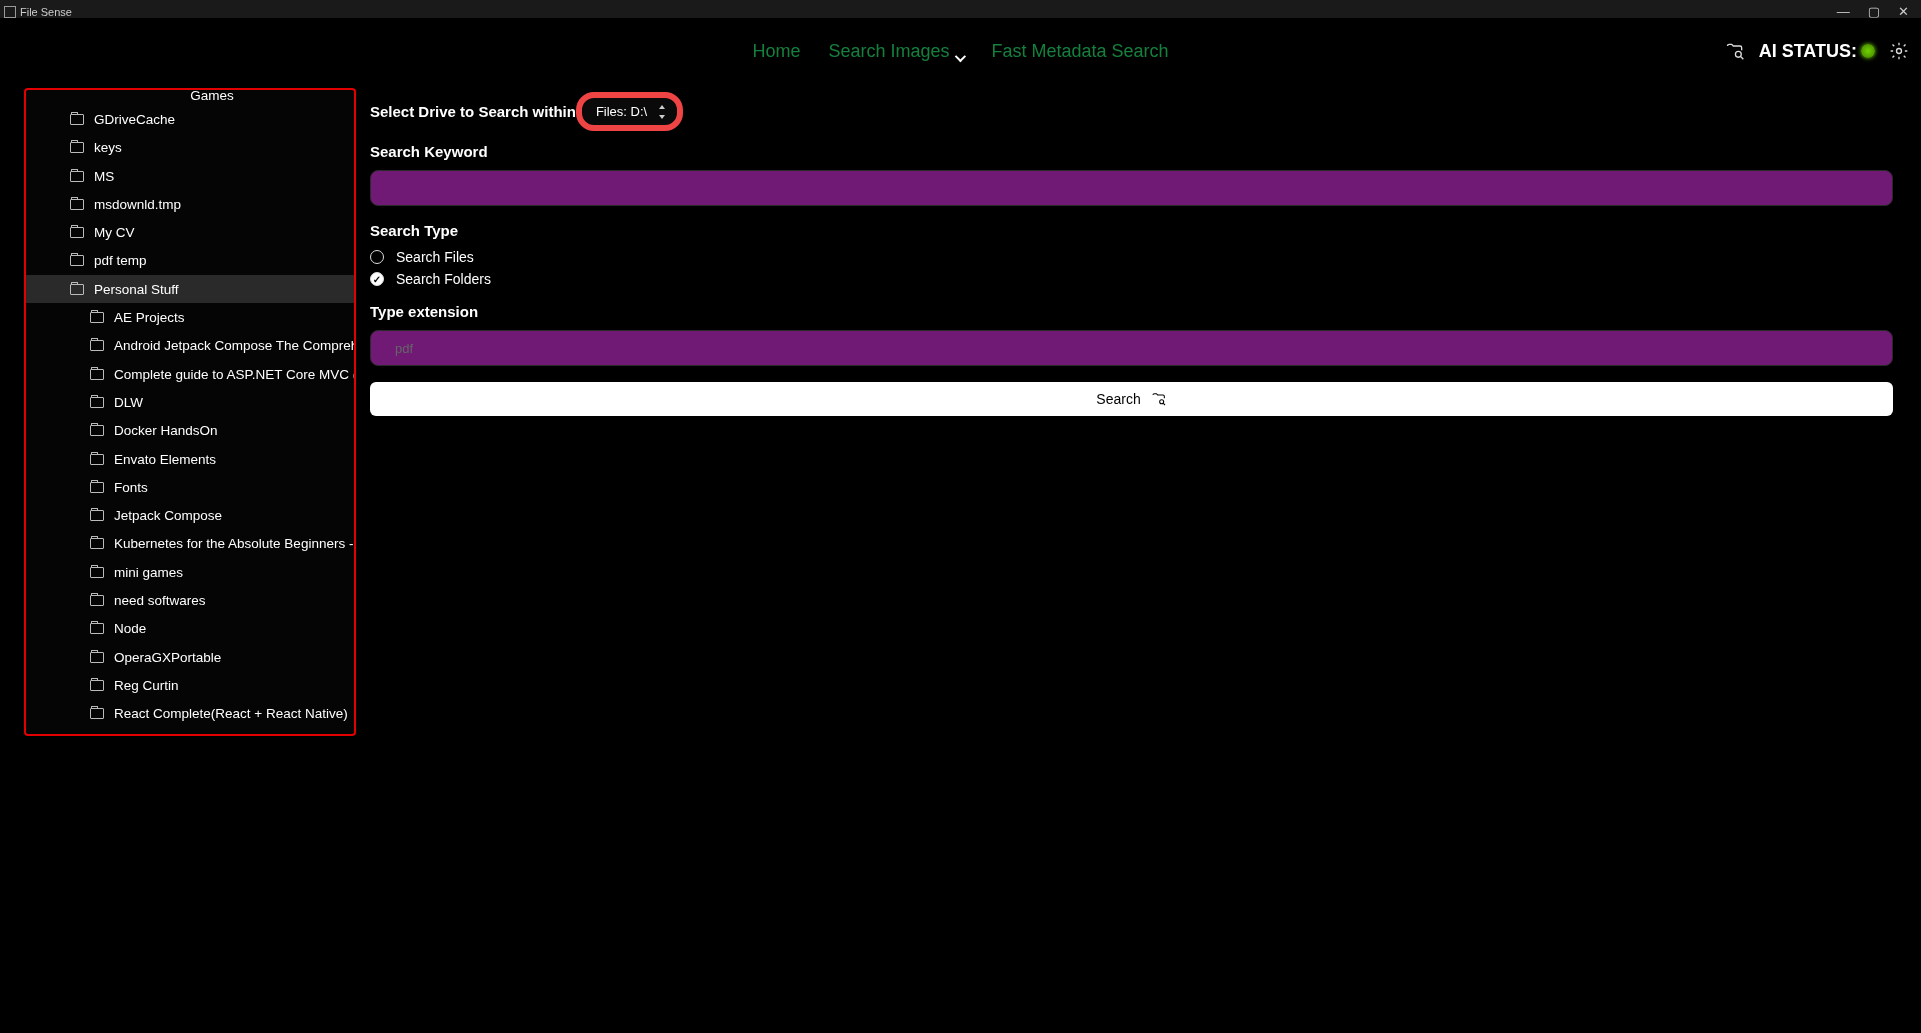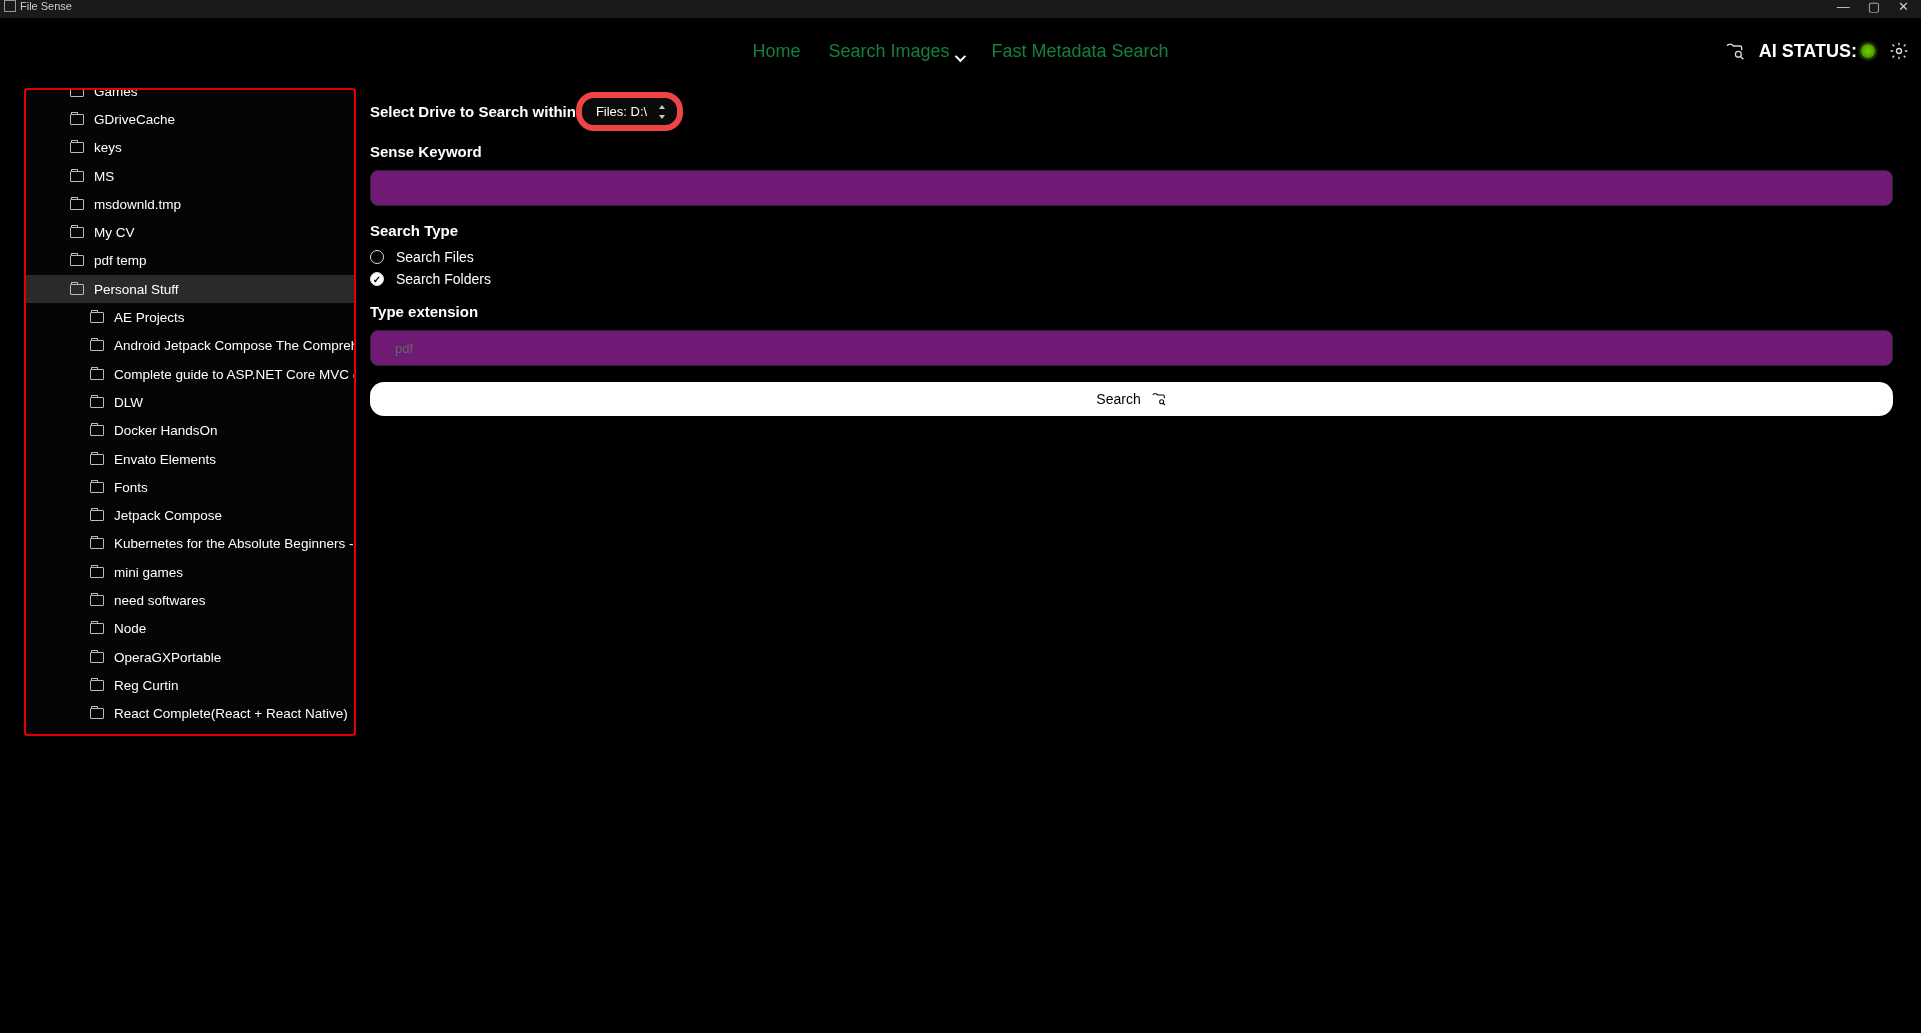--- a/index.html
+++ b/index.html
@@ -9,21 +9,21 @@
   font-family: "Segoe UI", Arial, sans-serif;
   font-size: 14px;
   width: 1921px;
   height: 1033px;
   overflow: hidden;
 }
 .titlebar {
   height: 18px;
   background: #1a1a1a;
   display: flex;
-  align-items: flex-start;
+  align-items: flex-end;
   justify-content: space-between;
   padding: 0 4px;
   font-size: 11px;
   color: #ccc;
 }
 .titlebar-left { display: flex; align-items: center; gap: 4px; }
 .app-icon { width: 12px; height: 12px; border: 1px solid #999; display: inline-block; }
 .window-controls { display: flex; gap: 18px; padding-right: 8px; }
 .window-controls span { cursor: pointer; font-size: 13px; line-height: 1; }
 .header {
@@ -87,21 +87,21 @@
   display: flex;
   align-items: center;
   height: 28.3px;
   padding-left: 44px;
   cursor: pointer;
   white-space: nowrap;
   overflow: hidden;
   font-size: 13.5px;
 }
 .tree-item.child { padding-left: 64px; }
-.tree-item.cut { margin-top: -13px; }
+.tree-item.cut { margin-top: -13px; flex-direction: column; }
 .tree-item.hovered { background: #2a2a2a; }
 .folder-icon {
   width: 14px; height: 11px;
   border: 1.2px solid #bbb;
   border-radius: 1px;
   margin-right: 10px;
   flex-shrink: 0;
   position: relative;
 }
 .folder-icon::before {
@@ -174,21 +174,21 @@
   font-size: 10px;
   font-weight: bold;
 }
 .radio-label { font-size: 14px; }
 .search-btn {
   width: 100%;
   height: 34px;
   background: #fff;
   color: #000;
   border: none;
-  border-radius: 14px;
+  border-radius: 6px;
   font-size: 14px;
   font-weight: 500;
   display: flex;
   align-items: center;
   justify-content: center;
   gap: 10px;
   cursor: pointer;
   margin-top: 8px;
 }
 .search-btn svg { width: 16px; height: 16px; stroke: #000; fill: none; stroke-width: 1.6; }
@@ -339,21 +339,21 @@
   <div class="content">
     <div class="row">
       <span class="label">Select Drive to Search within</span>
       <div class="drive-select">
         <span>Files: D:\</span>
         <span class="spinner"></span>
       </div>
     </div>
 
     <div class="field-block">
-      <span class="field-label">Sense Keyword</span>
+      <span class="field-label">Search Keyword</span>
       <input class="text-input" type="text" value="" style="">
     </div>
 
     <div class="field-block">
       <span class="field-label">Search Type</span>
       <div class="radio-group">
         <div class="radio-row">
           <span class="radio-circle"></span>
           <span class="radio-label">Search Files</span>
         </div>

